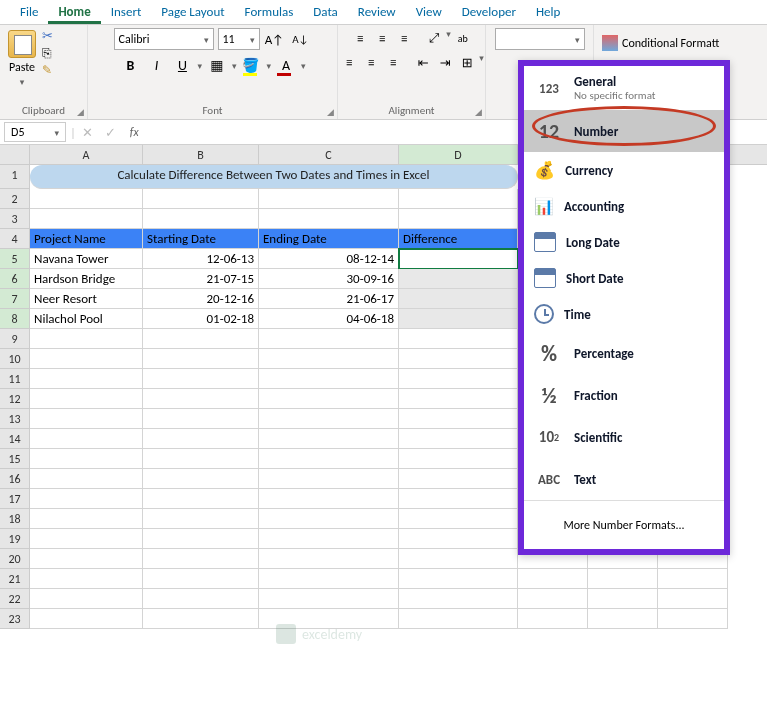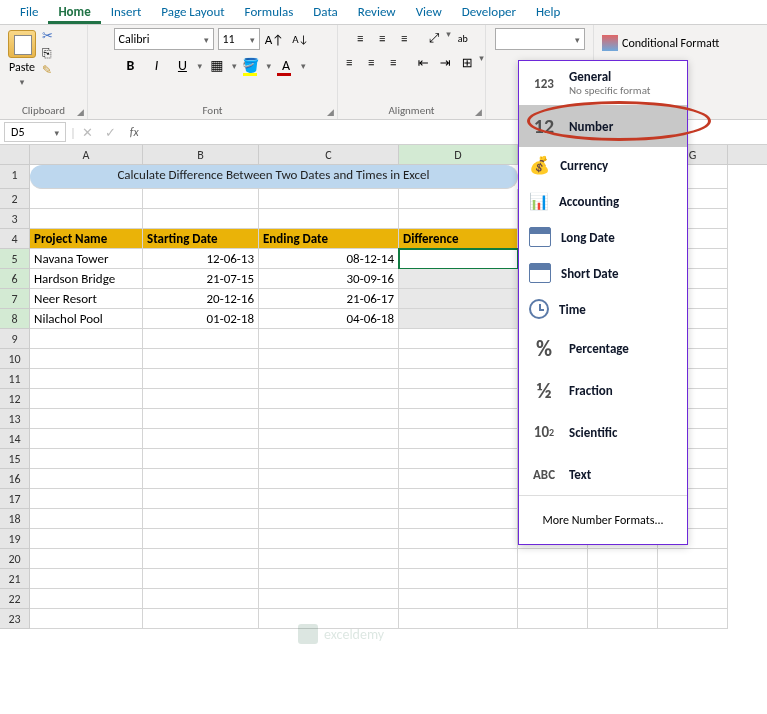--- a/index.html
+++ b/index.html
@@ -56,42 +56,42 @@
 .col-header { flex: 0 0 auto; text-align: center; border-right: 1px solid #ccc; font-size: 12px; line-height: 20px; color: #333; background: #e6e6e6; }
 .col-A { width: 113px; } .col-B { width: 116px; } .col-C { width: 140px; } .col-D { width: 119px; }
 .col-E { width: 70px; } .col-F { width: 70px; } .col-G { width: 70px; }
 
 .sheet-body { }
 .row { display: flex; height: 20px; }
 .row-header { width: 30px; background: #e6e6e6; border-right: 1px solid #ccc; border-bottom: 1px solid #ccc; text-align: center; line-height: 20px; font-size: 12px; color: #333; }
 .cell { border-right: 1px solid #d4d4d4; border-bottom: 1px solid #d4d4d4; padding: 0 4px; font-size: 13px; line-height: 20px; overflow: hidden; white-space: nowrap; }
 
 .title-cell { background: #bdd7ee; text-align: center; font-size: 13px; color: #1f1f1f; border-radius: 12px; }
-.header-cell { background: #eab308; font-weight: 700; }
+.header-cell { background: #3b82f6; font-weight: 400; }
 .data-right { text-align: right; }
 .selected { background: #e8e8e8; }
 .active-cell { outline: 2px solid #107c41; outline-offset: -1px; background: #fff; }
 .col-selected { background: #d3ead3; }
 
 
-.format-dropdown { position: absolute; top: 60px; left: 518px; width: 170px; background: #fff; border: 1px solid #6d28d9; box-shadow: 0 2px 8px rgba(0,0,0,0.2); z-index: 100; }
+.format-dropdown { position: absolute; top: 60px; left: 518px; width: 212px; background: #fff; border: 6px solid #6d28d9; box-shadow: 0 2px 8px rgba(0,0,0,0.2); z-index: 100; }
 .fmt-item { display: flex; align-items: center; gap: 10px; padding: 8px 10px; cursor: pointer; border-bottom: 0; }
 .fmt-item.highlight { background: #c8c8c8; position: relative; }
 .fmt-circle { position: absolute; border: 3px solid #c43a24; border-radius: 50%; width: 184px; height: 40px; top: -4px; left: 8px; pointer-events: none; }
 .fmt-icon { width: 30px; height: 26px; display: flex; align-items: center; justify-content: center; font-size: 15px; color: #505050; font-weight: 600; }
 .fmt-text { flex: 1; }
 .fmt-name { font-weight: 700; font-size: 13px; color: #0f172a; }
 .fmt-sub { font-size: 11px; color: #777; }
 .fmt-more { text-align: center; padding: 17px; font-size: 12px; border-top: 1px solid #ddd; cursor: pointer; }
 .cal-icon { width: 22px; height: 20px; border: 1px solid #5b7aa8; border-radius: 2px; background: linear-gradient(#5b7aa8 6px, #fff 6px); position: relative; }
 .clock-icon { width: 20px; height: 20px; border: 2px solid #5b7aa8; border-radius: 50%; position: relative; }
 .clock-icon::after { content: ""; position: absolute; top: 3px; left: 8px; width: 2px; height: 6px; background: #5b7aa8; }
 .clock-icon::before { content: ""; position: absolute; top: 8px; left: 8px; width: 5px; height: 2px; background: #5b7aa8; }
 
-.watermark { position: absolute; bottom: 70px; left: 298px; opacity: 0.15; font-size: 14px; color: #1a5f3e; display: flex; align-items: center; gap: 6px; pointer-events: none; }
+.watermark { position: absolute; bottom: 70px; left: 276px; opacity: 0.15; font-size: 14px; color: #1a5f3e; display: flex; align-items: center; gap: 6px; pointer-events: none; }
 .watermark-icon { width: 20px; height: 20px; background: #1a5f3e; border-radius: 3px; }
 
 .chev { font-size: 9px; color: #666; }
 </style>
 </head>
 <body>
 
 <div class="ribbon-tabs">
   <div class="ribbon-tab">File</div>
   <div class="ribbon-tab active">Home</div>

